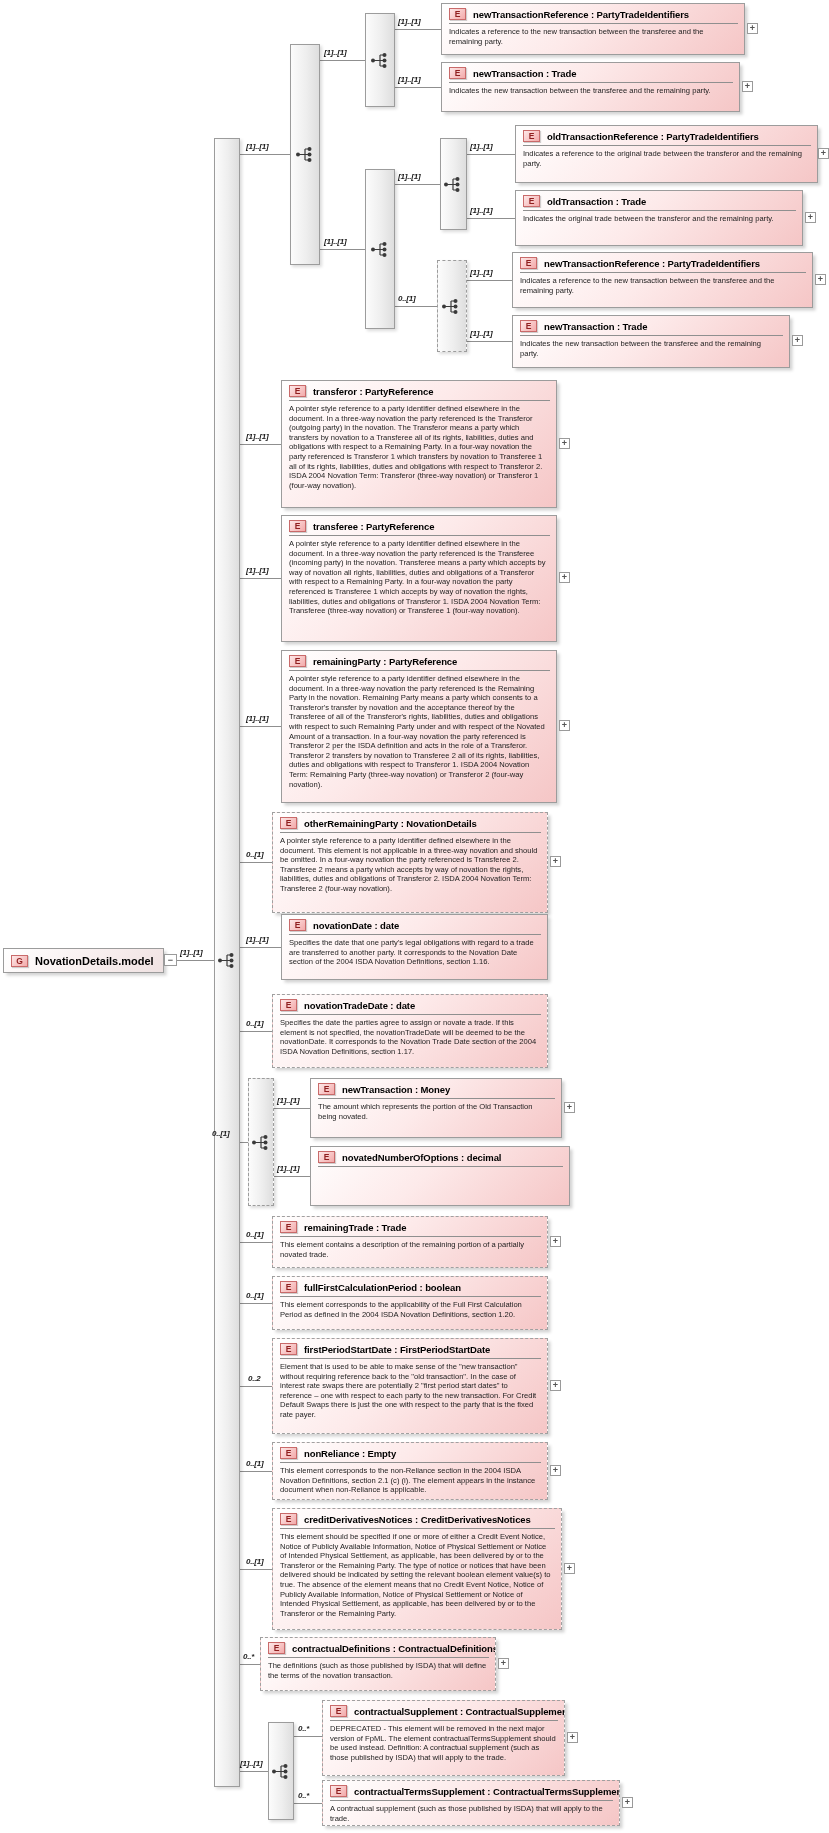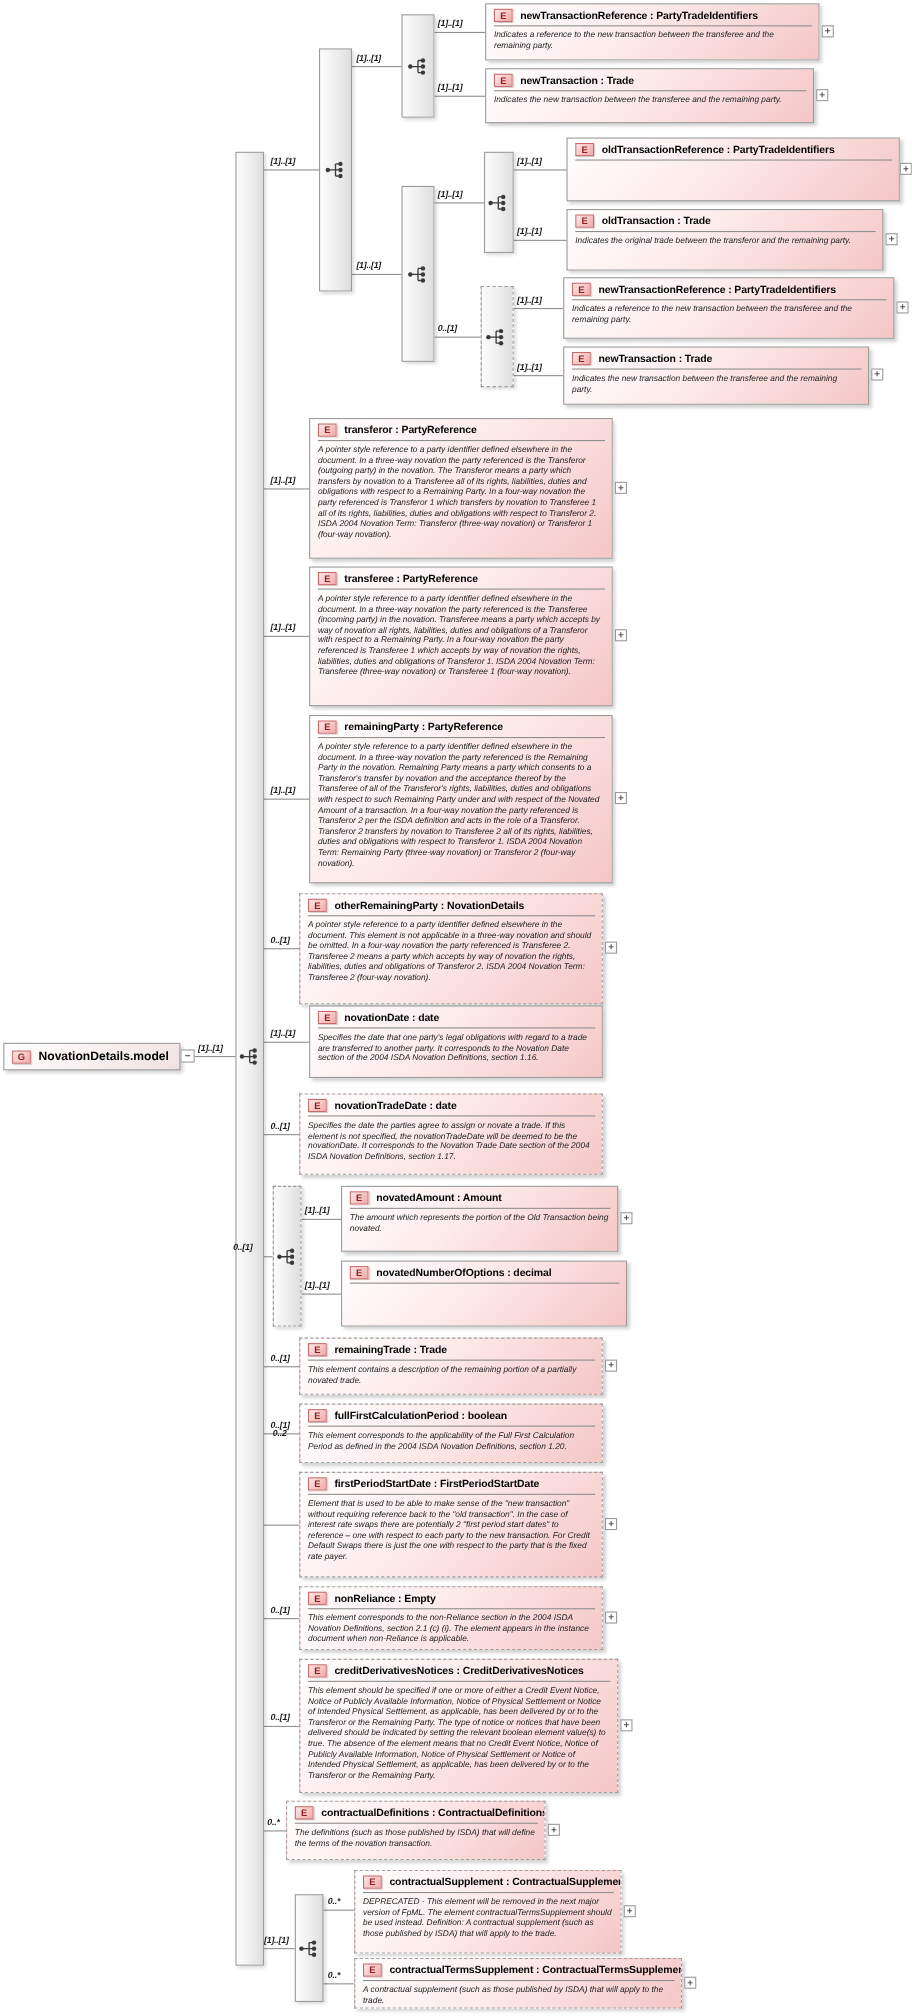--- a/index.html
+++ b/index.html
@@ -26,21 +26,21 @@
   .ebox-title{display:flex;align-items:center;gap:7px;padding:4px 6px 1px 7px;
               font-size:9.5px;font-weight:bold;color:#000;white-space:nowrap;
               overflow:hidden;letter-spacing:-0.1px;}
   .badge{display:inline-flex;align-items:center;justify-content:center;
          width:17px;height:12px;box-sizing:border-box;border:1px solid #c96a6a;
          background:linear-gradient(135deg,#fde8e8 0%,#f3a9a9 100%);
          color:#8f1f1f;font-size:8.5px;font-weight:bold;flex:none;
          box-shadow:1px 1px 1px rgba(0,0,0,0.18);}
   .ebox-divider{border-top:1px solid #8f8f8f;margin:2px 6px 0 7px;}
   .ebox-desc{padding:3px 8px 2px 7px;font-size:7.6px;line-height:9.6px;
-             font-style:italic;color:#1c1c1c;overflow:hidden;}
+             color:#1c1c1c;overflow:hidden;}
 
   
   .plus{position:absolute;width:11px;height:11px;box-sizing:border-box;
         border:1px solid #9a9a9a;background:#ffffff;color:#555;font-size:9px;
         line-height:9px;text-align:center;font-weight:bold;}
   .collapse-box{position:absolute;width:13px;height:12px;box-sizing:border-box;
         border:1px solid #9a9a9a;background:#ffffff;color:#555;font-size:9px;
         line-height:10px;text-align:center;font-weight:bold;}
 
   
@@ -102,21 +102,21 @@
   <span class="card" style="left:246px;top:566px">[1]..[1]</span>
   <span class="card" style="left:246px;top:714px">[1]..[1]</span>
   <span class="card" style="left:246px;top:850px">0..[1]</span>
   <span class="card" style="left:246px;top:935px">[1]..[1]</span>
   <span class="card" style="left:246px;top:1019px">0..[1]</span>
   <span class="card" style="left:212px;top:1129px;z-index:5">0..[1]</span>
   <span class="card" style="left:277px;top:1096px">[1]..[1]</span>
   <span class="card" style="left:277px;top:1164px">[1]..[1]</span>
   <span class="card" style="left:246px;top:1230px">0..[1]</span>
   <span class="card" style="left:246px;top:1291px">0..[1]</span>
-  <span class="card" style="left:248px;top:1298px">0..2</span>
+  <span class="card" style="left:248px;top:1374px">0..2</span>
   <span class="card" style="left:246px;top:1459px">0..[1]</span>
   <span class="card" style="left:246px;top:1557px">0..[1]</span>
   <span class="card" style="left:243px;top:1652px">0..*</span>
   <span class="card" style="left:240px;top:1759px;z-index:5">[1]..[1]</span>
   <span class="card" style="left:298px;top:1724px">0..*</span>
   <span class="card" style="left:298px;top:1791px">0..*</span>
 
   <div class="bar" style="left:214px;top:138px;width:26px;height:1649px"></div>
   <div class="bar" style="left:290px;top:44px;width:30px;height:221px"></div>
   <div class="bar" style="left:365px;top:13px;width:30px;height:94px"></div>
@@ -208,20 +208,21 @@
     <div class="ebox-desc">Indicates the new transaction between the transferee and the remaining party.</div>
   </div>
   <div class="plus" style="left:742px;top:81px">+</div>
 
   <div class="ebox" style="left:515px;top:125px;width:303px;height:58px">
     <div class="ebox-title">
         <span class="badge">E</span>
         <span>oldTransactionReference : PartyTradeIdentifiers</span>
       </div>
     <div class="ebox-divider"></div>
+    <div class="ebox-desc">Indicates a reference to the original trade between the transferor and the remaining party.</div>
   </div>
   <div class="plus" style="left:818px;top:148px">+</div>
 
   <div class="ebox" style="left:515px;top:190px;width:288px;height:56px">
     <div class="ebox-title">
         <span class="badge">E</span>
         <span>oldTransaction : Trade</span>
       </div>
     <div class="ebox-divider"></div>
     <div class="ebox-desc">Indicates the original trade between the transferor and the remaining party.</div>
@@ -302,21 +303,21 @@
         <span class="badge">E</span>
         <span>novationTradeDate : date</span>
       </div>
     <div class="ebox-divider"></div>
     <div class="ebox-desc">Specifies the date the parties agree to assign or novate a trade. If this element is not specified, the novationTradeDate will be deemed to be the novationDate. It corresponds to the Novation Trade Date section of the 2004 ISDA Novation Definitions, section 1.17.</div>
   </div>
 
   <div class="ebox" style="left:310px;top:1078px;width:252px;height:60px">
     <div class="ebox-title">
         <span class="badge">E</span>
-        <span>novatedAmount : Amount</span>
+        <span>newTransaction : Money</span>
       </div>
     <div class="ebox-divider"></div>
     <div class="ebox-desc">The amount which represents the portion of the Old Transaction being novated.</div>
   </div>
   <div class="plus" style="left:564px;top:1102px">+</div>
 
   <div class="ebox" style="left:310px;top:1146px;width:260px;height:60px">
     <div class="ebox-title">
         <span class="badge">E</span>
         <span>novatedNumberOfOptions : decimal</span>

